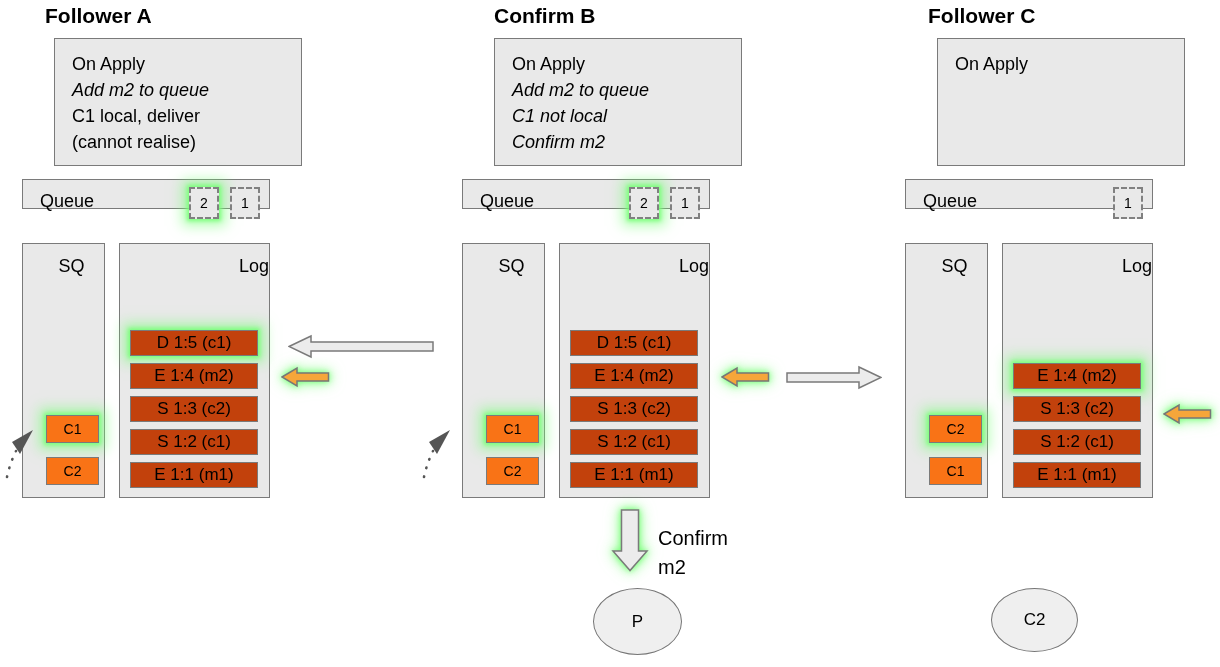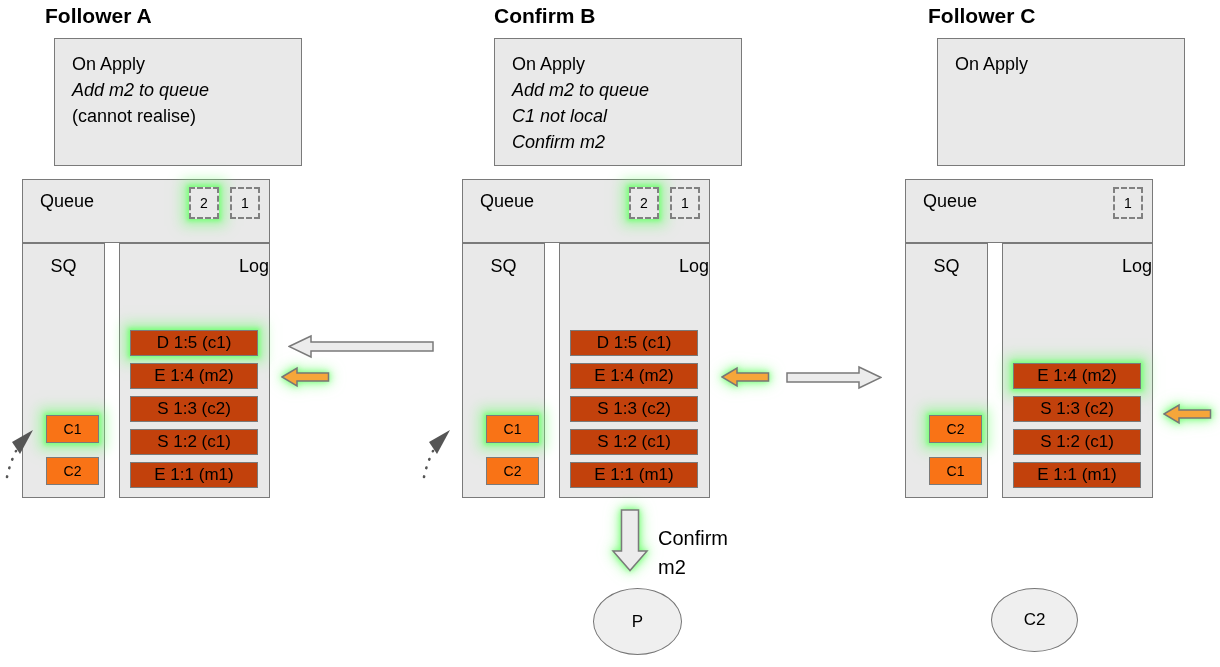--- a/index.html
+++ b/index.html
@@ -8,29 +8,29 @@
     font-family:"Liberation Sans", sans-serif;color:#000;overflow:hidden;
   }
   .node{position:absolute;top:0;height:667px;width:248px;}
   .node-title{position:absolute;top:4px;font-size:21px;font-weight:bold;white-space:nowrap;}
   .box{
     position:absolute;background:#e9e9e9;border:1.5px solid #7a7a7a;box-sizing:border-box;
   }
   .apply-box{top:38px;left:0;width:248px;height:128px;padding:12px 0 0 17px;margin-left:32px;}
   .apply-line{font-size:18px;line-height:26px;white-space:nowrap;}
   .italic{font-style:italic;}
-  .queue-box{top:179px;left:0;width:248px;height:64px;}
+  .queue-box{top:179px;left:0;width:248px;height:30px;}
   .queue-label{position:absolute;left:17px;top:11px;font-size:18px;}
   .queue-item{
     position:absolute;top:7px;width:26px;height:28px;border:2px dashed #808080;
     background:#e9e9e9;font-size:14px;display:flex;align-items:center;justify-content:center;
   }
   .qslot1{left:207px;}
   .qslot2{left:166px;}
-  .sq-box{top:243px;left:0;width:83px;height:255px;}
+  .sq-box{top:243px;left:0;width:83px;height:255px;padding-left:8px;}
   .sq-label{position:absolute;top:12px;width:100%;text-align:center;font-size:18px;}
   .sq-item{
     position:absolute;left:23px;width:51px;height:26px;border:1.5px solid #7a7a7a;
     background:#f97316;font-size:14px;display:flex;align-items:center;justify-content:center;
     box-sizing:content-box;
   }
   .sqslot1{top:171px;}
   .sqslot2{top:213px;}
   .log-box{top:243px;left:97px;width:151px;height:255px;}
   .log-label{position:absolute;top:12px;width:100%;text-align:right;font-size:18px;}
@@ -54,20 +54,21 @@
   .ellipse-c2{left:991px;top:588px;width:87px;height:64px;}
 </style>
 </head>
 <body>
 
 <div class="node" style="left:22px">
   <div class="node-title" style="left:23px">Follower A</div>
   <div class="box apply-box">
     <div class="apply-line">On Apply</div>
     <div class="apply-line italic">Add m2 to queue</div>
+    <div class="apply-line">C1 local, deliver</div>
     <div class="apply-line">(cannot realise)</div>
   </div>
   <div class="box queue-box">
     <div class="queue-label">Queue</div>
     <div class="queue-item qslot2 glow">2</div>
     <div class="queue-item qslot1">1</div>
   </div>
   <div class="box sq-box">
     <div class="sq-label">SQ</div>
     <div class="sq-item sqslot1 glow">C1</div>

